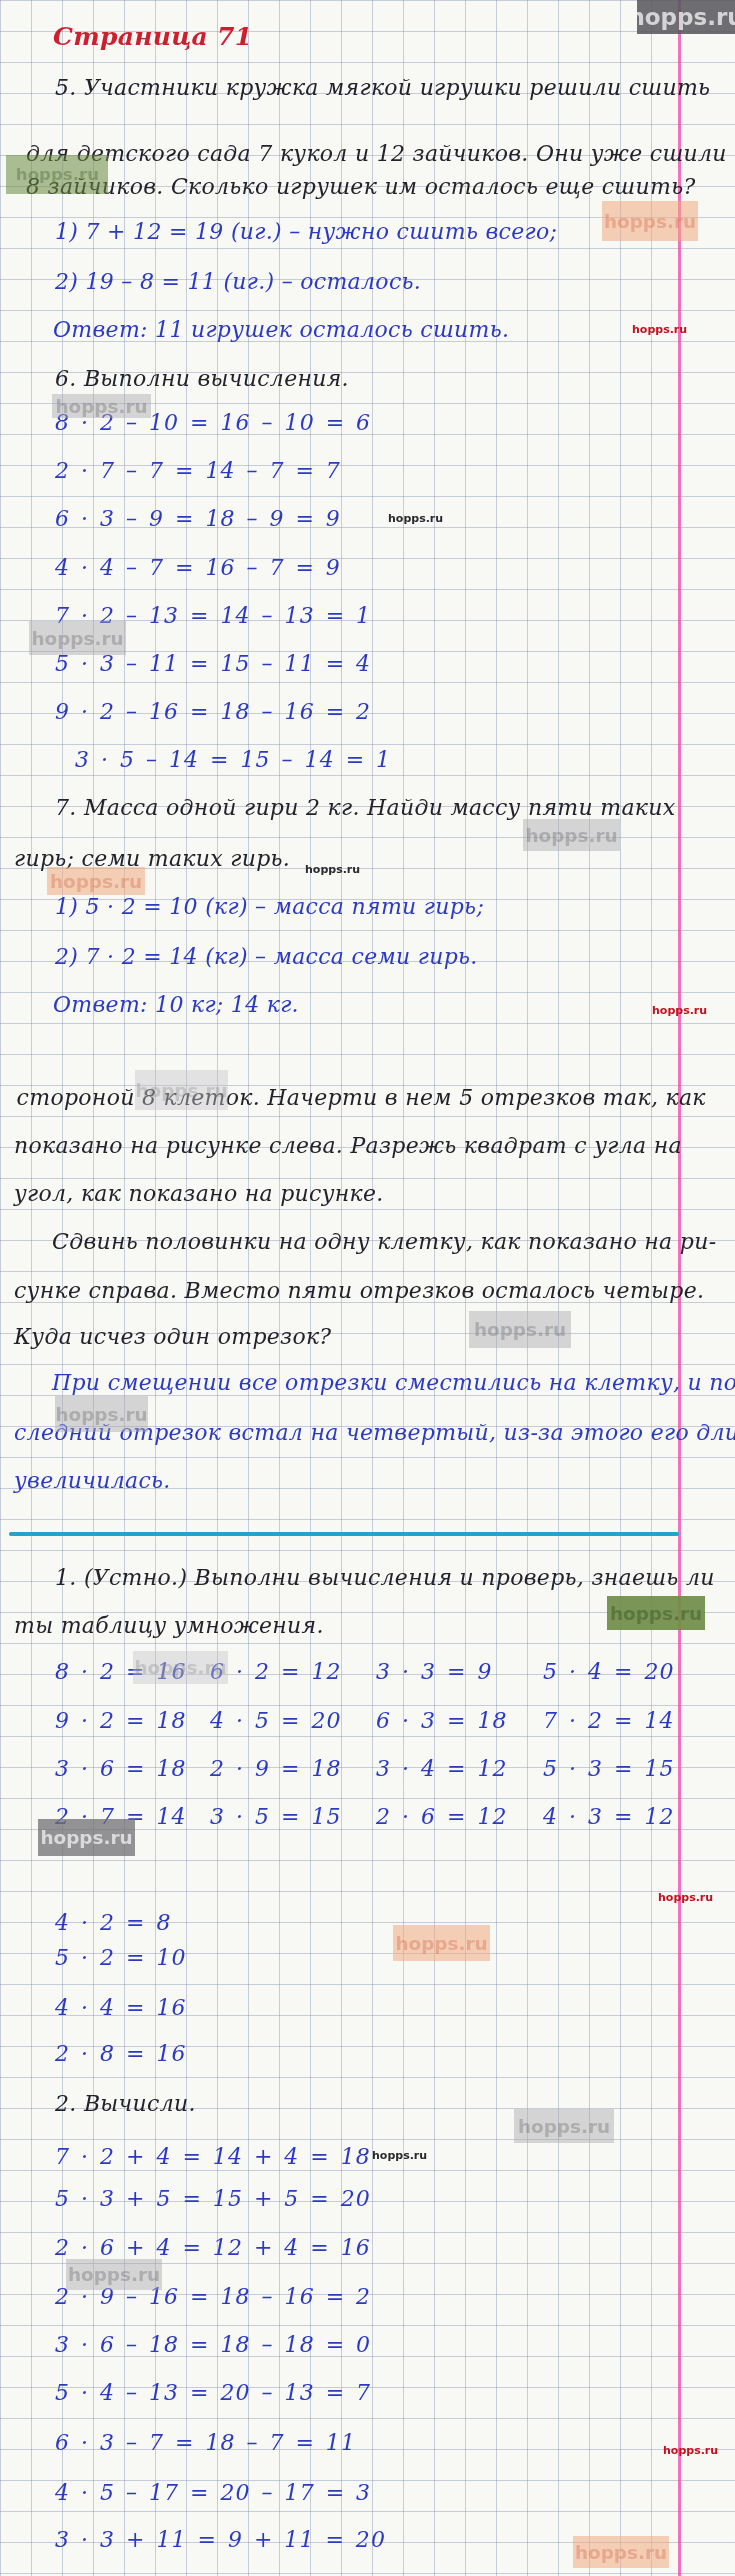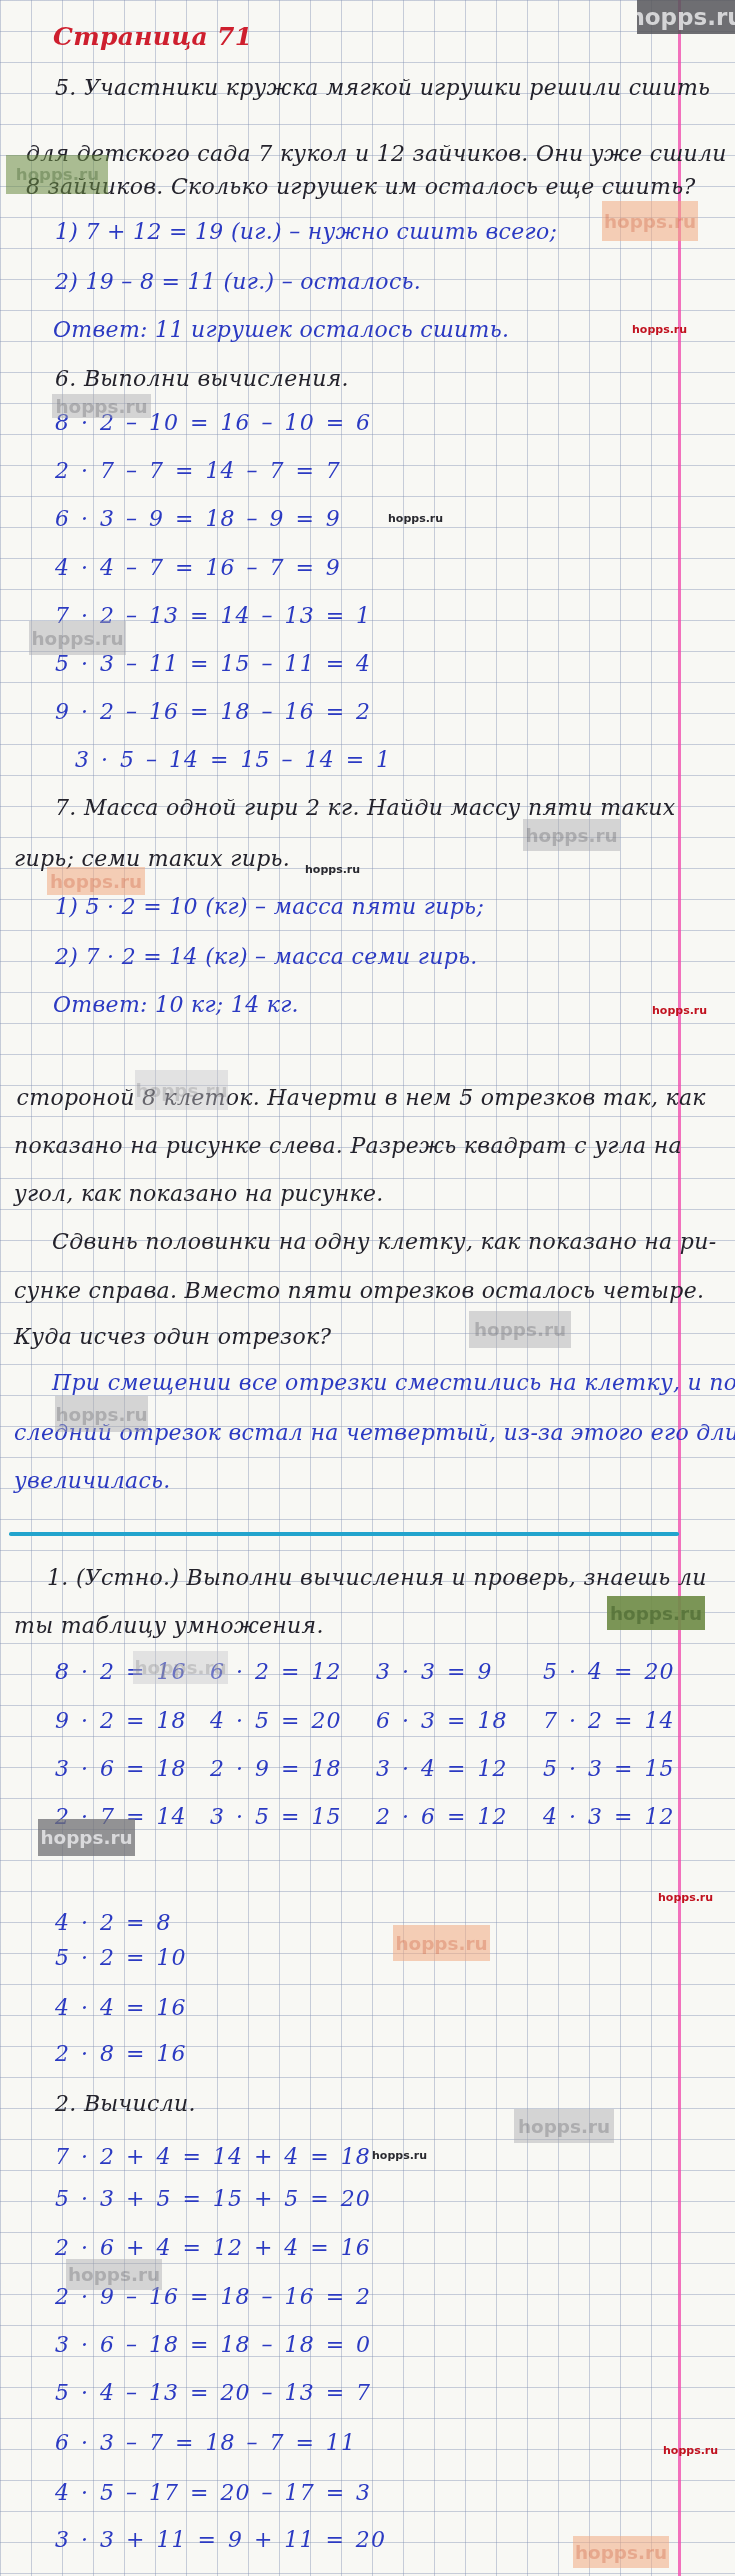--- a/index.html
+++ b/index.html
@@ -68,21 +68,21 @@
   <div class="ln black" style="left:14px;top:1179px;">угол, как показано на рисунке.</div>
   <div class="ln black" style="left:52px;top:1227px;">Сдвинь половинки на одну клетку, как показано на ри-</div>
   <div class="ln black" style="left:14px;top:1276px;">сунке справа. Вместо пяти отрезков осталось четыре.</div>
   <div class="ln black" style="left:14px;top:1322px;">Куда исчез один отрезок?</div>
   <div class="ln blue" style="left:52px;top:1368px;">При смещении все отрезки сместились на клетку, и по-</div>
   <div class="ln blue" style="left:14px;top:1418px;">следний отрезок встал на четвертый, из-за этого его длина</div>
   <div class="ln blue" style="left:14px;top:1466px;">увеличилась.</div>
 
   <div class="divider"></div>
 
-  <div class="ln black" style="left:47px;top:1563px;">1. (Устно.) Выполни вычисления и проверь, знаешь ли</div>
+  <div class="ln black" style="left:55px;top:1563px;">1. (Устно.) Выполни вычисления и проверь, знаешь ли</div>
   <div class="ln black" style="left:14px;top:1611px;">ты таблицу умножения.</div>
 
   <div class="ln blue math" style="left:55px;top:1657px;">8 · 2 = 16</div>
   <div class="ln blue math" style="left:210px;top:1657px;">6 · 2 = 12</div>
   <div class="ln blue math" style="left:376px;top:1657px;">3 · 3 = 9</div>
   <div class="ln blue math" style="left:543px;top:1657px;">5 · 4 = 20</div>
   <div class="ln blue math" style="left:55px;top:1706px;">9 · 2 = 18</div>
   <div class="ln blue math" style="left:210px;top:1706px;">4 · 5 = 20</div>
   <div class="ln blue math" style="left:376px;top:1706px;">6 · 3 = 18</div>
   <div class="ln blue math" style="left:543px;top:1706px;">7 · 2 = 14</div>

